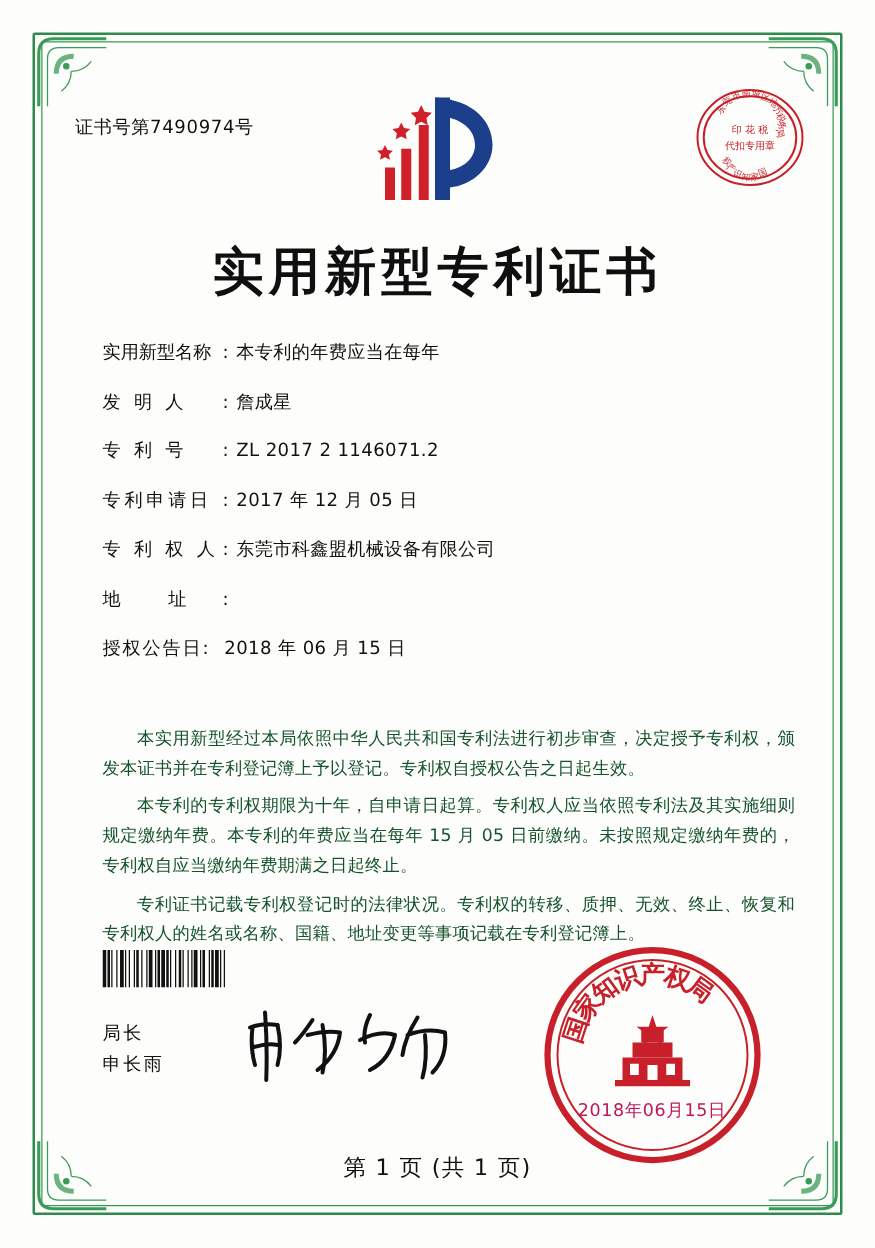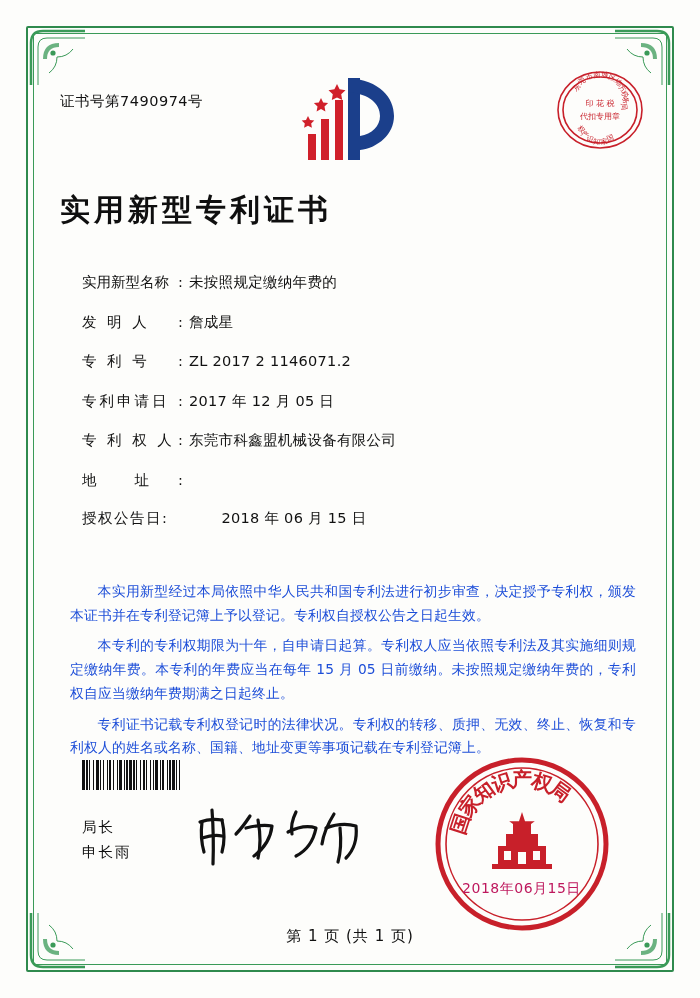--- a/index.html
+++ b/index.html
@@ -87,23 +87,24 @@
     top: 2px;
     width: 96px;
     height: 96px;
   }
 
   .title {
     position: absolute;
     left: 0;
     right: 0;
     top: 130px;
+    text-align: center;
     font-family: "DejaVu Serif", "Liberation Serif", serif;
     font-weight: bold;
-    font-size: 30px;
+    font-size: 41px;
     letter-spacing: 4px;
     color: #0f0f0f;
   }
 
   .fields {
     position: absolute;
     left: 22px;
     right: 0;
     top: 212px;
   }
@@ -137,35 +138,34 @@
 
   .two-col {
     display: flex;
     margin-bottom: 10px;
     font-size: 14.5px;
     color: #111;
   }
   .two-col .col {
     display: flex;
     align-items: flex-start;
-    gap: 42px;
   }
   .two-col .col-left { width: 330px; flex: 0 0 330px; }
   .two-col .col-right { flex: 1 1 auto; }
   .two-col .lbl { letter-spacing: 1.5px; white-space: nowrap; }
   .two-col .val { margin-left: 11px; letter-spacing: .3px; }
 
   .paragraphs {
     position: absolute;
-    left: 10px;
+    left: 22px;
     right: 4px;
     top: 520px;
     font-size: 13.8px;
     line-height: 1.72;
-    color: #1d4ed8;
+    color: #14532d;
     letter-spacing: .2px;
     text-align: justify;
   }
   .paragraphs p {
     margin: 0 0 7px 0;
     text-indent: 2em;
   }
 
   
   .barcode {
@@ -221,21 +221,21 @@
     letter-spacing: .5px;
     font-family: "DejaVu Sans", "Liberation Sans", sans-serif;
   }
 
   .footer {
     position: absolute;
     left: 0;
     right: 0;
     bottom: 2px;
     text-align: center;
-    font-size: 15px;
+    font-size: 18px;
     letter-spacing: 1px;
     color: #111;
   }
 </style>
 </head>
 <body>
 
 <div class="page">
 
   <div class="border-outer"></div>
@@ -333,21 +333,21 @@
       </svg>
     </div>
 
     <div class="title">实用新型专利证书</div>
 
     <div class="fields">
 
       <div class="field-row">
         <span class="field-label tight">实用新型名称</span>
         <span class="field-colon">:</span>
-        <span class="field-value">未按照规定缴纳年费的</span>
+        <span class="field-value">本专利的年费应当在每年</span>
       </div>
 
       <div class="field-row">
         <span class="field-label">发 明 人</span>
         <span class="field-colon">:</span>
         <span class="field-value">詹成星</span>
       </div>
 
       <div class="field-row">
         <span class="field-label">专 利 号</span>

